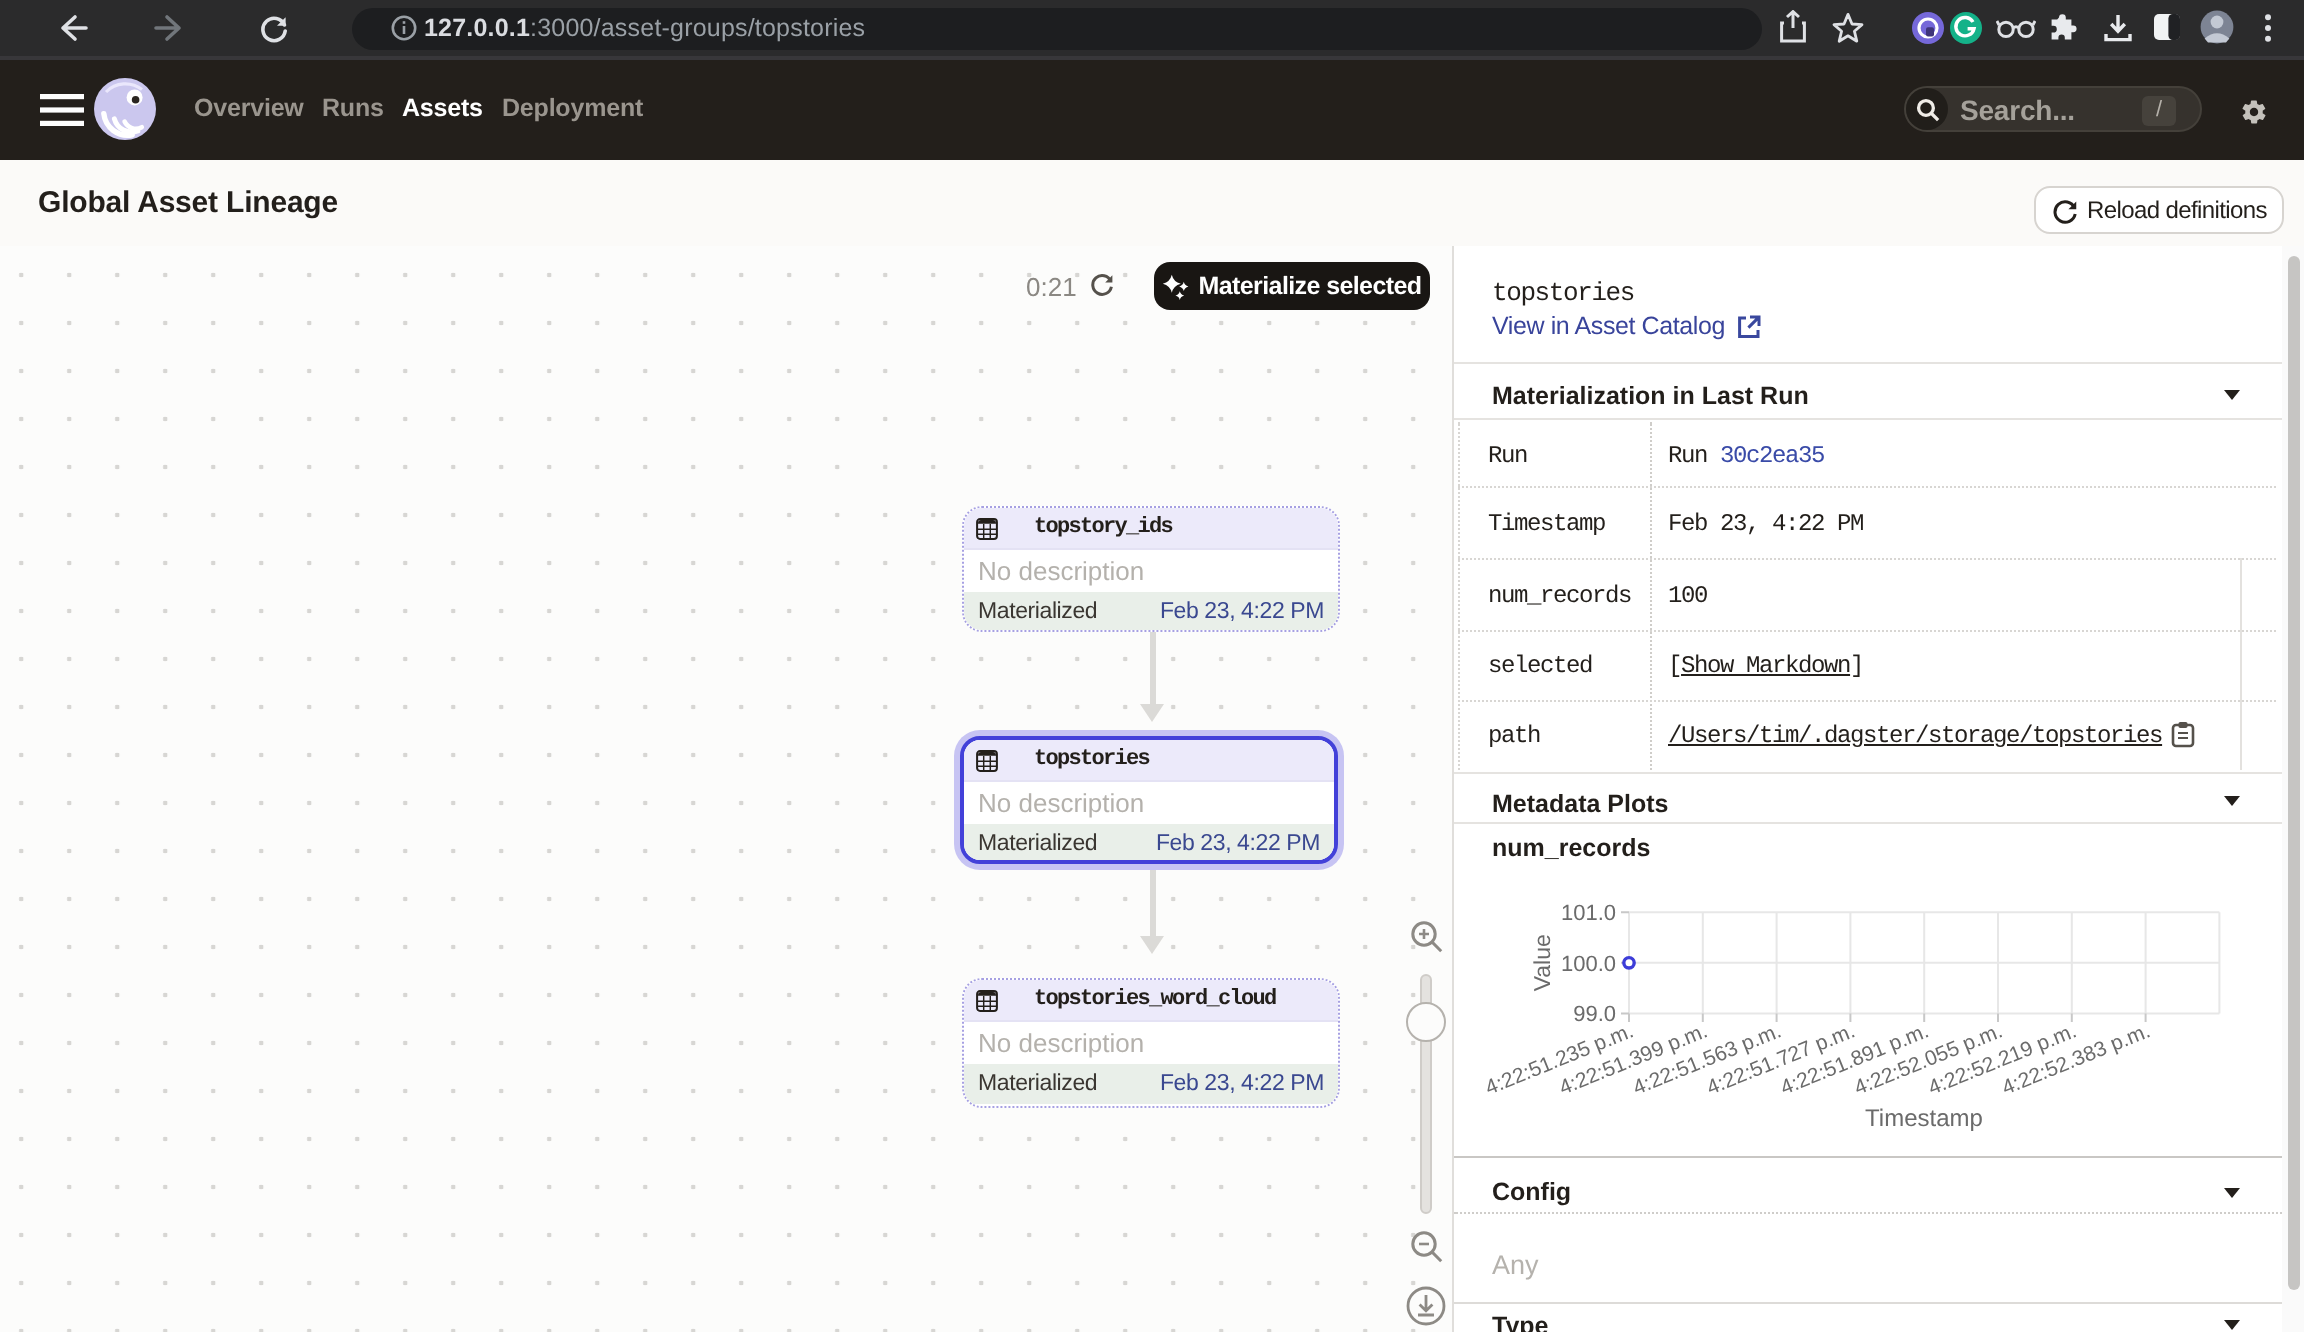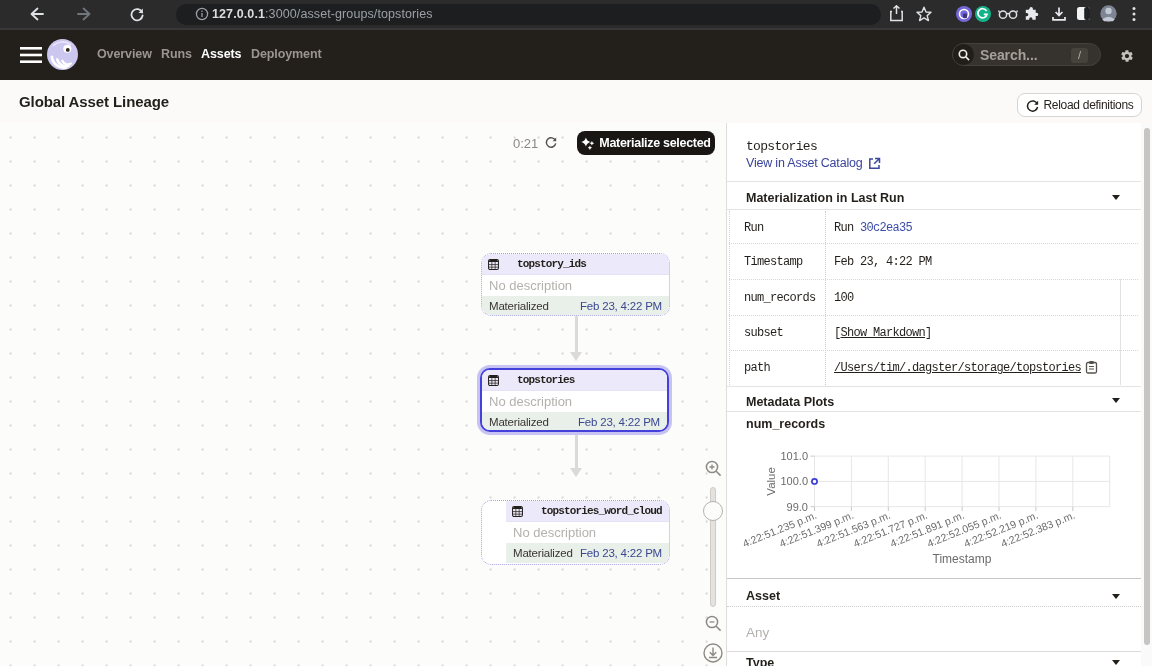--- a/index.html
+++ b/index.html
@@ -204,21 +204,21 @@
           <path d="M1 6.1 H11 M1 8.9 H11 M4.2 3.3 V10.9 M7.8 3.3 V10.9" stroke="#231f1b" stroke-width="0.8"></path>
         </svg>
         <span class="nm">topstories</span>
       </div>
     <div class="desc">No description</div>
     <div class="ft">
         <span class="m">Materialized</span>
         <span class="d">Feb 23, 4:22 PM</span>
       </div>
   </div>
-  <div class="node" style="left:481px;top:377px;height:65px;padding-left:24px;">
+  <div class="node" style="left:481px;top:366px;height:65px;">
     <div class="hd">
         <svg width="11" height="11" viewBox="0 0 12 12">
           <rect x=".6" y=".6" width="10.8" height="10.8" rx="1.6" fill="none" stroke="#231f1b" stroke-width="1.1"></rect>
           <path d="M1.1 2.7 Q1.1 1.1 2.7 1.1 L9.3 1.1 Q10.9 1.1 10.9 2.7 L10.9 3.2 L1.1 3.2 Z" fill="#231f1b"></path>
           <path d="M1 6.1 H11 M1 8.9 H11 M4.2 3.3 V10.9 M7.8 3.3 V10.9" stroke="#231f1b" stroke-width="0.8"></path>
         </svg>
         <span class="nm">topstories_word_cloud</span>
       </div>
     <div class="desc">No description</div>
     <div class="ft">
@@ -260,21 +260,21 @@
   <div class="abs" style="left:2px;top:88px;width:409px;height:174px;border-left:1px dotted #d8d6d3;"></div>
   <div class="abs" style="left:98px;top:88px;width:1px;height:174px;border-left:1px dotted #cfcdc9;"></div>
   <div class="abs" style="left:393px;top:156px;width:1px;height:106px;border-left:1px solid #e3e1de;"></div>
   <div class="hrow" style="top:120px"></div>
   <div class="hrow" style="top:156px"></div>
   <div class="hrow" style="top:192px"></div>
   <div class="hrow" style="top:227px"></div>
   <div class="key mono" style="top:98px">Run</div>
   <div class="key mono" style="top:132px">Timestamp</div>
   <div class="key mono" style="top:168px">num_records</div>
-  <div class="key mono" style="top:203px">subset</div>
+  <div class="key mono" style="top:203px">selected</div>
   <div class="key mono" style="top:238px">path</div>
   <div class="val mono" style="top:98px">Run <span class="bl">30c2ea35</span></div>
   <div class="val mono" style="top:132px">Feb 23, 4:22 PM</div>
   <div class="val mono" style="top:168px">100</div>
   <div class="val mono" style="top:203px">[<span class="ul">Show Markdown</span>]</div>
   <div class="val mono" style="top:238px"><span class="ul">/Users/tim/.dagster/storage/topstories</span></div>
   <svg class="abs" style="left:358px;top:237px" width="13" height="14" viewBox="0 0 13 14">
       <rect x="1.5" y="2.5" width="10" height="10.5" rx="1.5" stroke="#55514b" stroke-width="1.3" fill="none"></rect>
       <rect x="4.2" y="1" width="4.6" height="3" rx="1" fill="#55514b"></rect>
       <path d="M4 6.5 H9 M4 9 H9" stroke="#55514b" stroke-width="1.1"></path>
@@ -307,21 +307,21 @@
       <text transform="translate(275,97) rotate(-22)">4:22:52.055 p.m.</text>
       <text transform="translate(311.9,97) rotate(-22)">4:22:52.219 p.m.</text>
       <text transform="translate(348.8,97) rotate(-22)">4:22:52.383 p.m.</text>
     </g>
     <circle cx="87.5" cy="60.4" r="2.6" fill="#fff" stroke="#3d3dd8" stroke-width="1.7"></circle>
     <text x="235" y="142" font-size="12" fill="#6b6b6b" text-anchor="middle">Timestamp</text>
     <text transform="translate(48,60.4) rotate(-90)" font-size="11.5" fill="#6b6b6b" text-anchor="middle">Value</text>
   </svg>
   <div class="abs" style="left:0;top:455px;width:414px;height:1px;background:#c9c7c4;"></div>
   <div class="sechead2" style="top:456px">
-      <span class="t" style="top:10px">Asset</span>
+      <span class="t" style="top:10px">Config</span>
       <span class="caret" style="top:15px"></span>
     </div>
   <div class="abs" style="left:19px;top:502px;font-size:13.5px;color:#b5b2ad;">Any</div>
   <div class="abs" style="left:0;top:528px;width:414px;height:1px;background:#dddbd8;"></div>
   <div class="sechead2" style="top:529px;border-bottom:none">
       <span class="t" style="top:4px">Type</span>
       <span class="caret" style="top:8px"></span>
     </div>
 </div>
 <div class="abs" style="left:1141px;top:123px;width:11px;height:543px;background:#fafafa;"></div>

